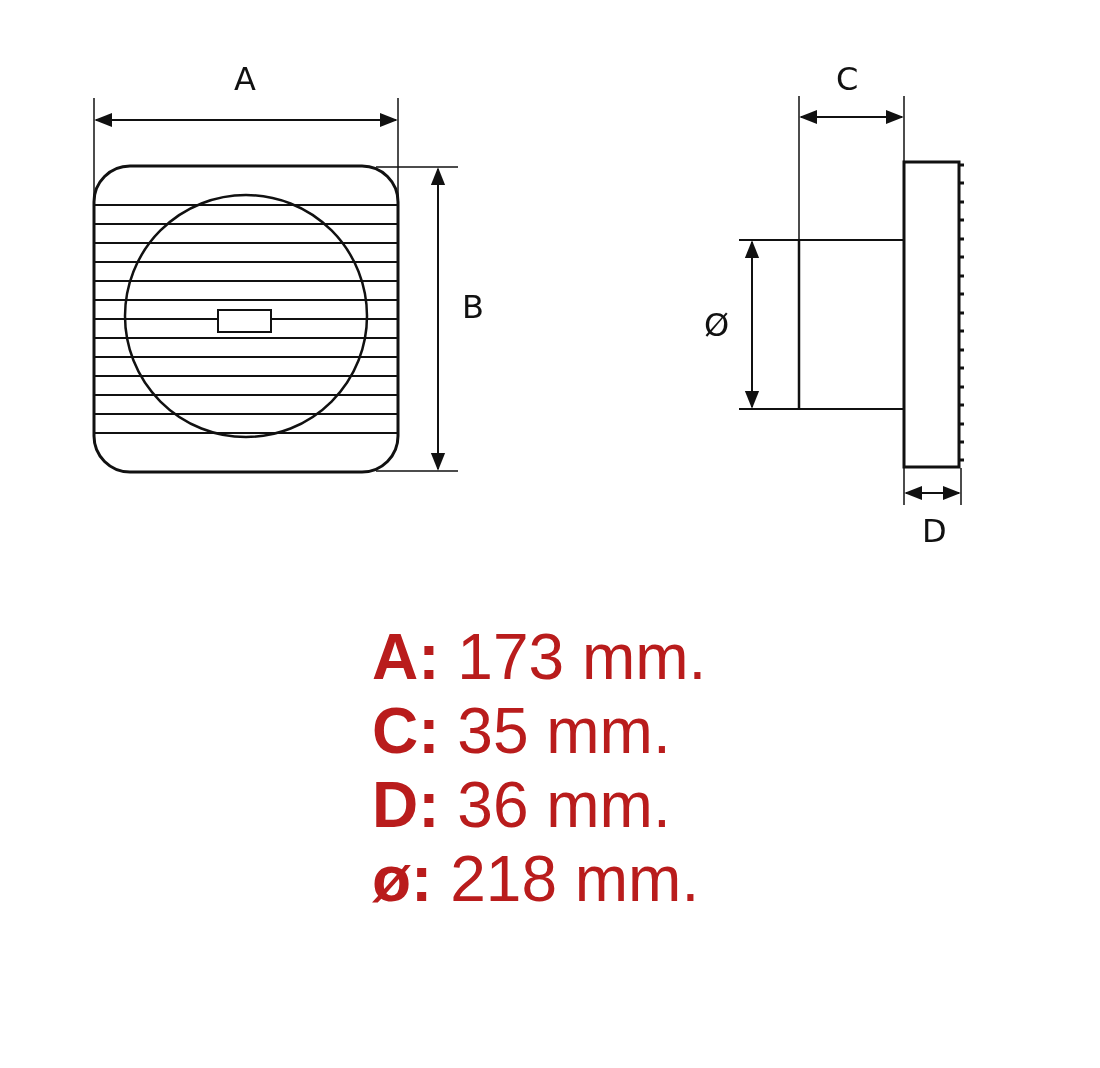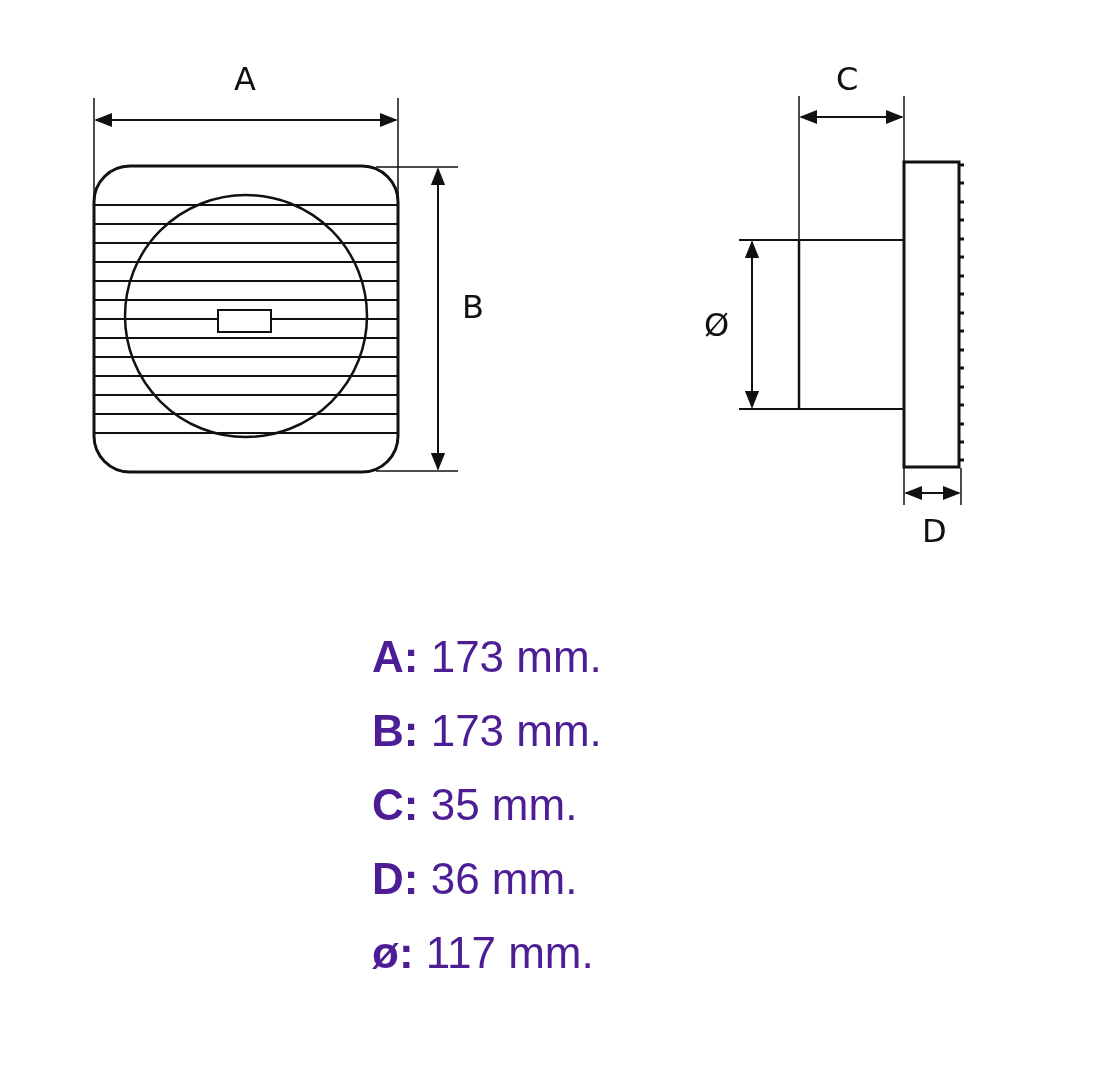--- a/index.html
+++ b/index.html
@@ -2,23 +2,23 @@
 <html><head>
   <meta charset="utf-8">
   <style>
     html, body { margin: 0; padding: 0; background: #ffffff; }
     body { width: 1100px; height: 1068px; position: relative; overflow: hidden; }
     #drawing { position: absolute; left: 0; top: 0; }
     .dim-label { font-family: "DejaVu Sans", sans-serif; font-size: 32px; fill: #111; }
     #specs { position: absolute; left: 372px; top: 620px; }
     .spec-row {
       font-family: "Liberation Sans", sans-serif;
-      font-size: 44px;
+      font-size: 64px;
       line-height: 74px;
-      color: #4c1d95;
+      color: #b91c1c;
       white-space: nowrap;
     }
     .spec-key { font-weight: 600; }
   </style>
 </head>
 <body>
 
 <svg id="drawing" width="1100" height="560" viewBox="0 0 1100 560" xmlns="http://www.w3.org/2000/svg">
   <defs>
     <marker id="arr" viewBox="0 0 10 10" refX="9" refY="5" markerWidth="9" markerHeight="9" orient="auto-start-reverse">
@@ -103,17 +103,16 @@
 
     <line x1="906" y1="493" x2="959" y2="493" stroke-width="2" marker-start="url(#arr)" marker-end="url(#arr)"></line>
   </g>
   <text class="dim-label" x="836" y="90">C</text>
   <text class="dim-label" x="922" y="542">D</text>
   <text class="dim-label" x="704" y="336">Ø</text>
 </svg>
 
 <div id="specs">
   <div class="spec-row"><span class="spec-key">A:</span><span> 173 mm.</span></div>
-  <div class="spec-row"><span class="spec-key">B:</span><span> 173 mm.</span></div>
   <div class="spec-row"><span class="spec-key">C:</span><span> 35 mm.</span></div>
   <div class="spec-row"><span class="spec-key">D:</span><span> 36 mm.</span></div>
-  <div class="spec-row"><span class="spec-key">ø:</span><span> 117 mm.</span></div>
+  <div class="spec-row"><span class="spec-key">ø:</span><span> 218 mm.</span></div>
 </div>
 
 </body></html>

